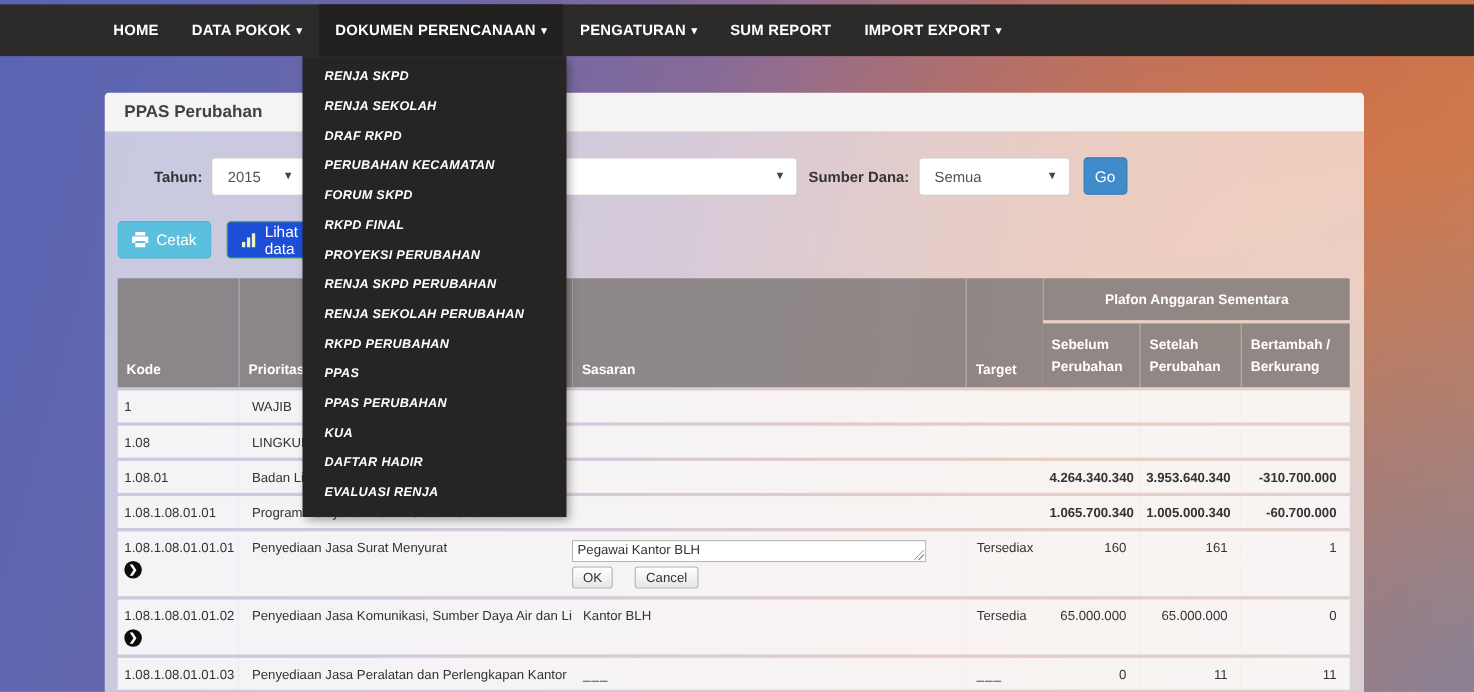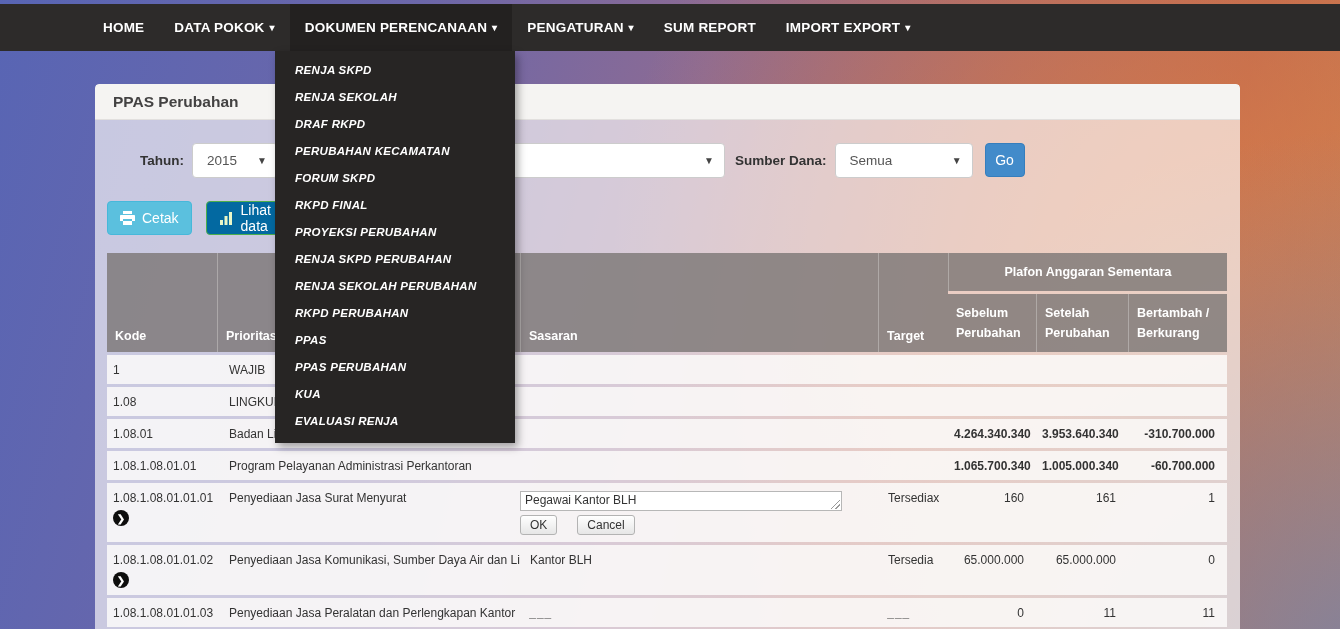--- a/index.html
+++ b/index.html
@@ -51,42 +51,42 @@
   .sel-sumber { width:138px; margin-left:8px; }
   .go-btn { margin-left:12px; background:#428bca; border:1px solid #357ebd;
     color:#fff; font-size:14px; border-radius:4px; height:34px; width:40px;
     cursor:pointer; }
 
   
   .toolbar { display:flex; margin-top:23px; height:34px; }
   .btn { display:inline-flex; align-items:center; border-radius:4px; height:34px;
     color:#fff; font-size:14px; padding:0 12px; cursor:pointer; border:1px solid transparent; }
   .btn-cetak { background:#5bc0de; border-color:#46b8da; }
-  .btn-lihat { background:#0369a1; border-color:#4cae4c; margin-left:14px; width:108px; }
+  .btn-lihat { background:#1d4ed8; border-color:#4cae4c; margin-left:14px; width:108px; }
   .btn .bicon { margin-right:7px; display:inline-flex; }
 
   
   .grid { width:1120px; margin-top:15px; border-collapse:separate; border-spacing:0 3px;
     table-layout:fixed; }
   .grid th { background:rgba(122,117,116,0.80); color:#fff; font-size:12.5px;
     font-weight:bold; text-align:left; vertical-align:bottom; padding:6px 8px 9px 8px; }
   .grid th + th { border-left:1px solid rgba(200,196,194,0.55); }
   .grid th.group-h { text-align:center; vertical-align:middle; padding:10px 4px; height:38px; }
   .grid th.sub-h { height:58px; line-height:1.55; }
   .grid td { background:rgba(252,250,249,0.85); color:#333; font-size:12px;
     vertical-align:top; padding:8px 8px 7px 6px; }
   .grid td.c-pri { padding-left:12px; white-space:nowrap; overflow:hidden; }
   .grid td.c-sas { padding-left:10px; }
   .grid td.c-tgt { padding-left:10px; }
   .grid td.num { text-align:right; padding-right:12px; }
   .grid tr.rollup td.num { font-weight:bold; }
   .arrow-ic { display:flex; width:16px; height:16px; border-radius:50%;
     background:#0d0d0d; color:#fff; font-size:10px; font-weight:bold;
     align-items:center; justify-content:center; margin-top:5px; cursor:pointer; }
-  .dash { letter-spacing:1px;font-style:italic; }
+  .dash { letter-spacing:1px; }
 
   
   .edit-cell { padding-left:0 !important; }
   .edit-ta { width:322px; height:20px; border:1px solid #b7b7b7; font-size:12px;
     font-family:"Liberation Sans", sans-serif; padding:1px 4px; resize:none;
     color:#333; background:#fff; display:block; }
   .ta-wrap { position:relative; width:322px; }
   .ta-grip { position:absolute; right:2px; bottom:2px; width:9px; height:9px;
     background:
       linear-gradient(135deg, transparent 45%, #999 45%, #999 55%, transparent 55%),
@@ -271,14 +271,15 @@
   <li>PERUBAHAN KECAMATAN</li>
   <li>FORUM SKPD</li>
   <li>RKPD FINAL</li>
   <li>PROYEKSI PERUBAHAN</li>
   <li>RENJA SKPD PERUBAHAN</li>
   <li>RENJA SEKOLAH PERUBAHAN</li>
   <li>RKPD PERUBAHAN</li>
   <li>PPAS</li>
   <li>PPAS PERUBAHAN</li>
   <li>KUA</li>
+  <li>DAFTAR HADIR</li>
   <li>EVALUASI RENJA</li>
 </ul>
 
 </body></html>

